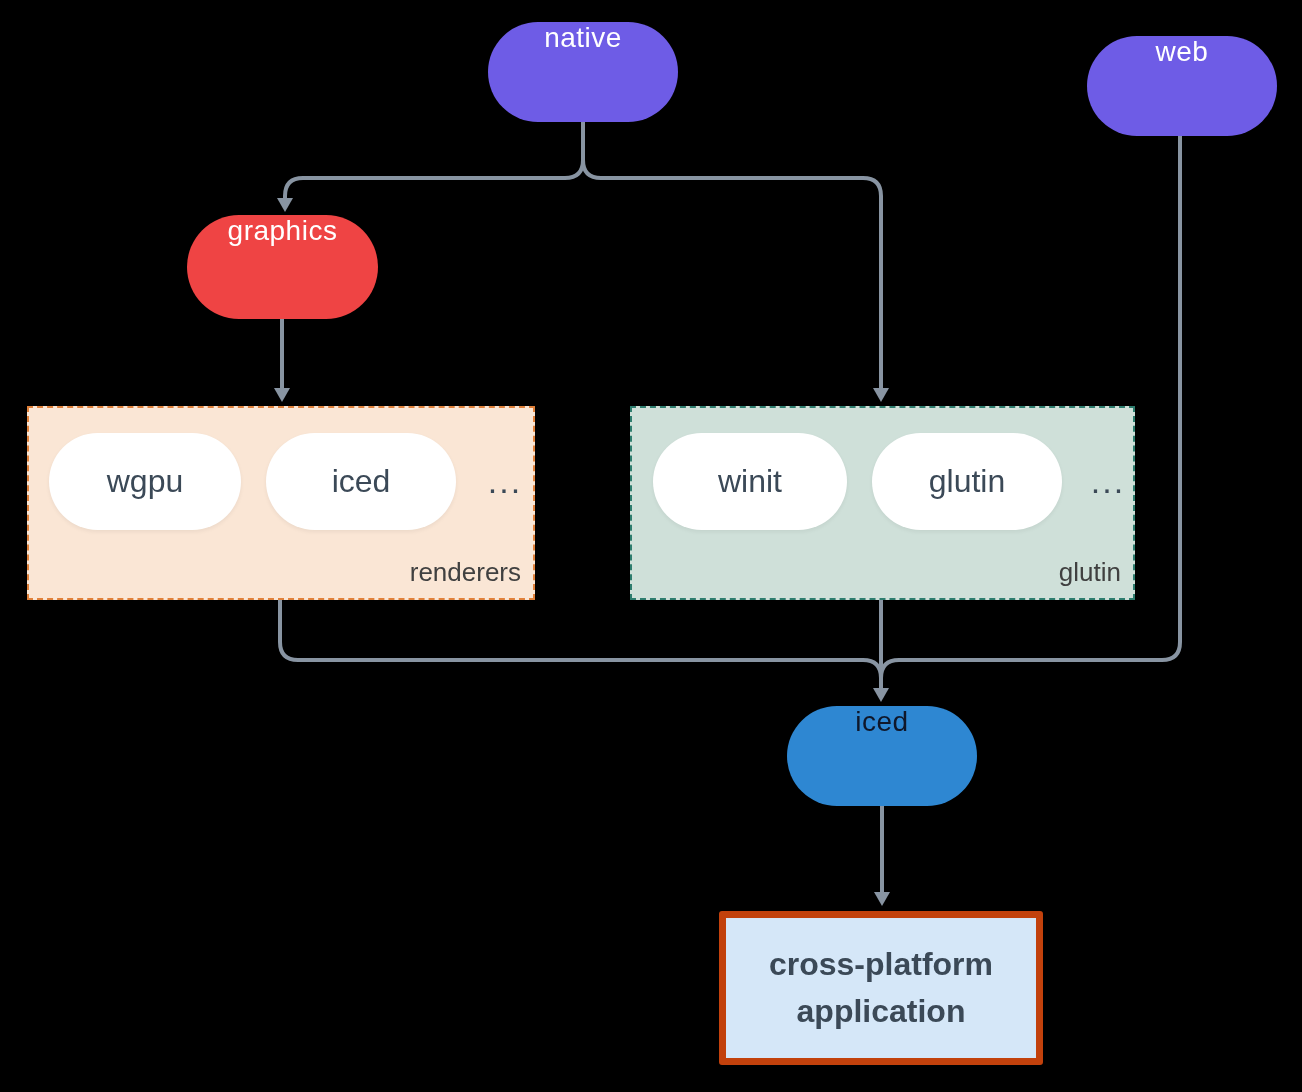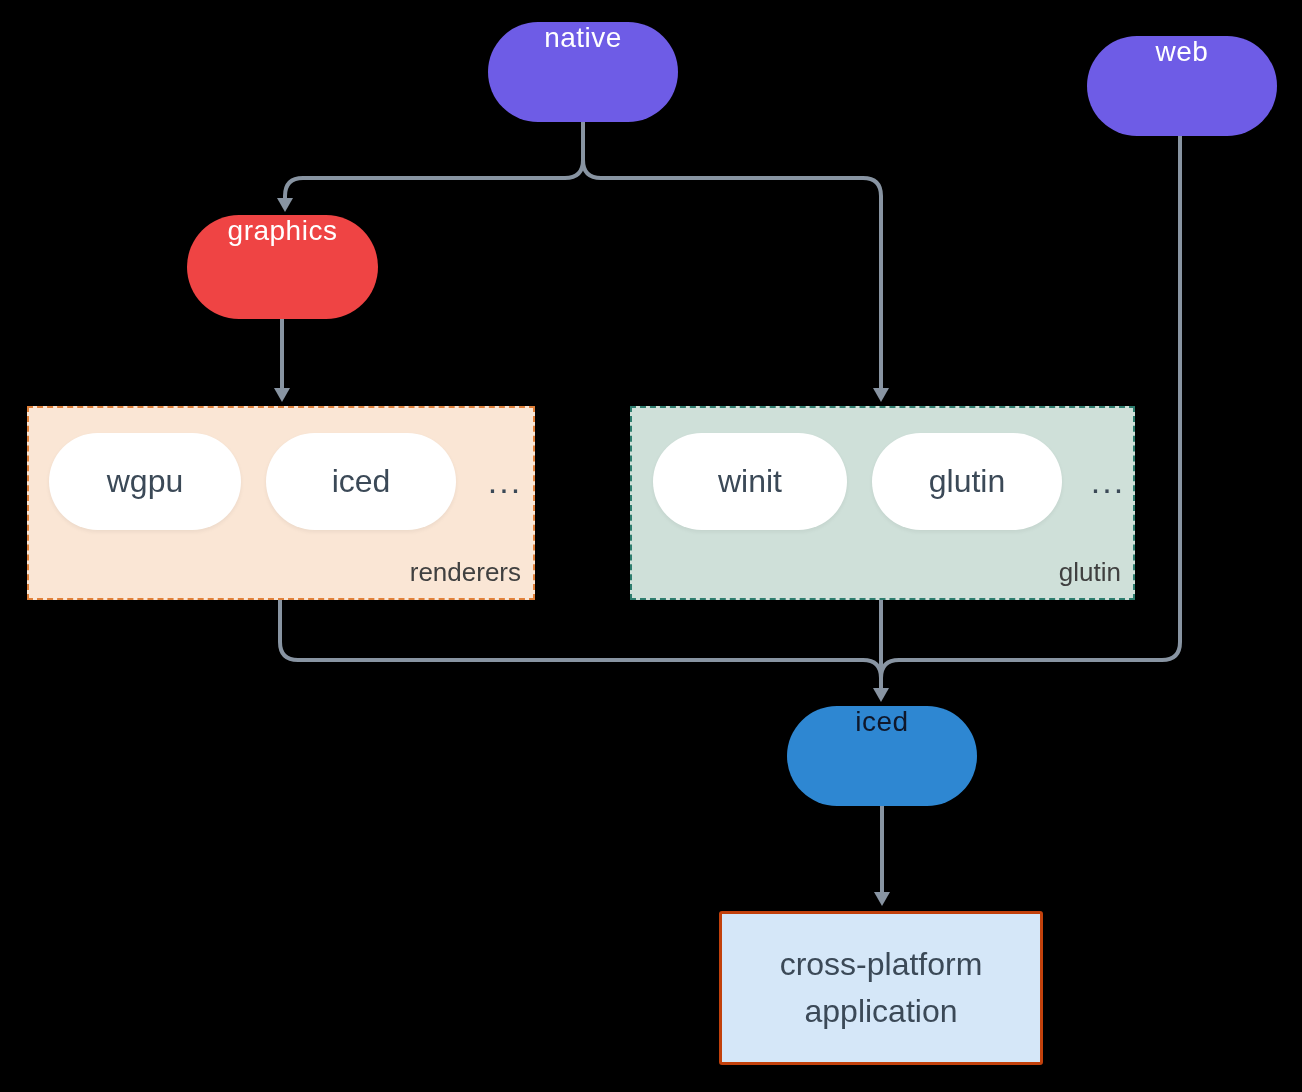--- a/index.html
+++ b/index.html
@@ -91,30 +91,31 @@
     right: 12px; bottom: 10px;
     font-size: 26px;
     color: #404040;
   }
   .app-box {
     position: absolute;
     left: 719px; top: 911px;
     width: 324px; height: 154px;
     box-sizing: border-box;
     background: #d5e7f8;
-    border: 3px solid #c2410c;
+    border: 7px solid #c2410c;
     border-radius: 3px;
     display: flex;
     flex-direction: column;
     align-items: center;
     justify-content: center;
     color: #3b4957;
     font-size: 32px;
     line-height: 47px;
     text-align: center;
+    font-weight: bold;
   }
   .connectors {
     position: absolute;
     left: 0; top: 0;
     pointer-events: none;
   }
 </style>
 </head>
 <body>
 

